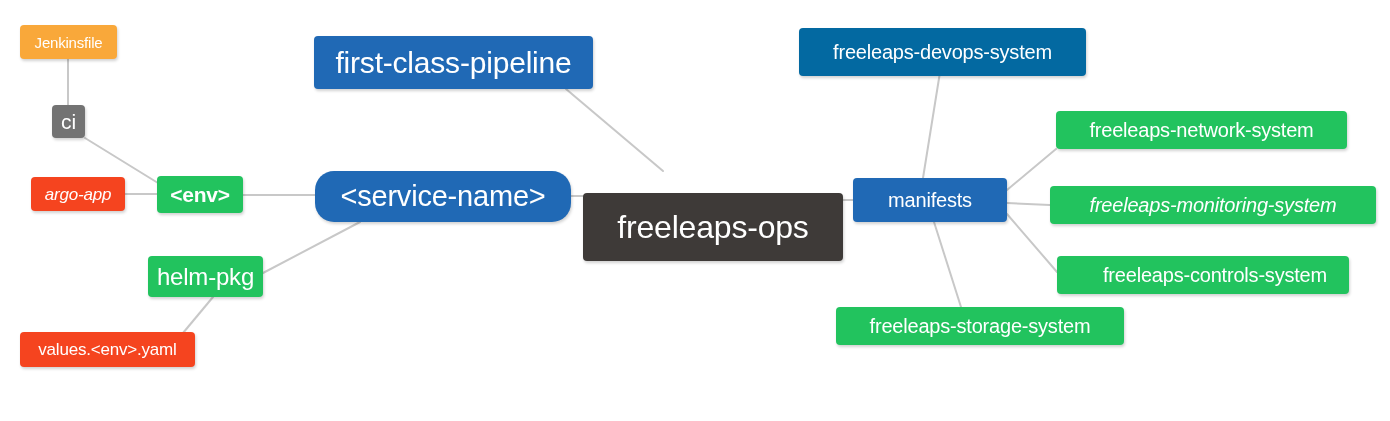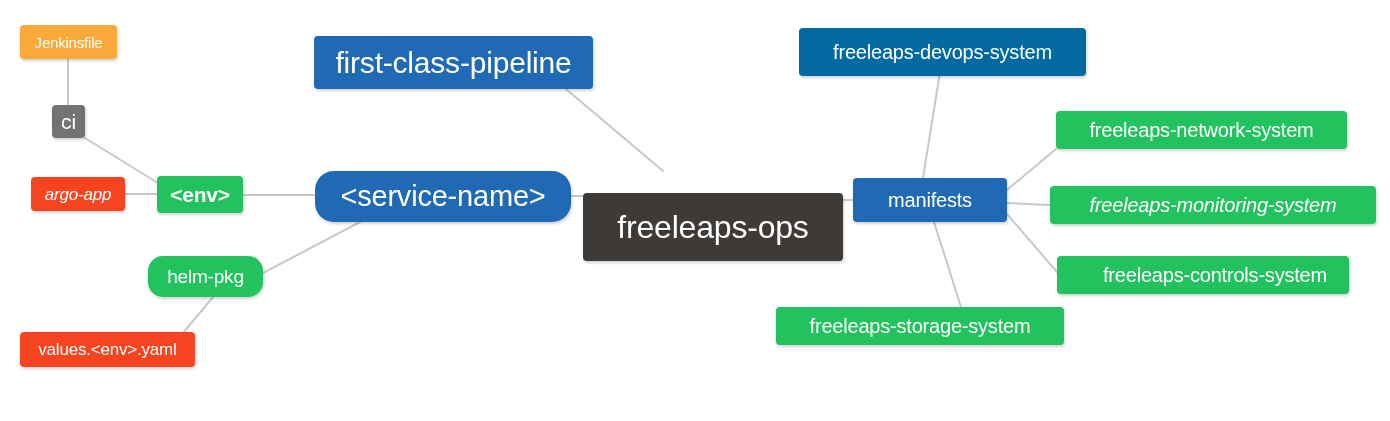--- a/index.html
+++ b/index.html
@@ -62,25 +62,25 @@
       <line x1="1007" y1="190" x2="1056" y2="149" stroke="#c8c8c8" stroke-width="2" stroke-linecap="round"></line>
       <line x1="1007" y1="203" x2="1050" y2="205" stroke="#c8c8c8" stroke-width="2" stroke-linecap="round"></line>
       <line x1="1007" y1="214" x2="1057" y2="272" stroke="#c8c8c8" stroke-width="2" stroke-linecap="round"></line>
       <line x1="934" y1="222" x2="961" y2="307" stroke="#c8c8c8" stroke-width="2" stroke-linecap="round"></line>
     </svg>
   <div id="node-layer">
       <div class="node node-orange" style="left: 20px; top: 25px; width: 97px; height: 34px; font-size: 15px; background: rgb(249, 168, 58);">Jenkinsfile</div>
       <div class="node node-red" style="left: 52px; top: 105px; width: 33px; height: 33px; font-size: 21px; background: #737373;">ci</div>
       <div class="node node-red" style="left: 31px; top: 177px; width: 94px; height: 34px; font-size: 17px; background: rgb(245, 68, 31); font-style: italic;">argo-app</div>
       <div class="node node-green" style="left: 157px; top: 176px; width: 86px; height: 37px; font-size: 21px; background: rgb(34, 195, 94); font-weight: bold;">&lt;env&gt;</div>
-      <div class="node node-green" style="left: 148px; top: 256px; width: 115px; height: 41px; font-size: 19px; background: rgb(34, 195, 94); border-radius: 15px;">helm-pkg</div>
+      <div class="node node-green" style="left: 148px; top: 256px; width: 115px; height: 41px; font-size: 24px; background: rgb(34, 195, 94);">helm-pkg</div>
       <div class="node node-red" style="left: 20px; top: 332px; width: 175px; height: 35px; font-size: 17px; background: rgb(245, 68, 31);">values.&lt;env&gt;.yaml</div>
       <div class="node node-blue" style="left: 314px; top: 36px; width: 279px; height: 53px; font-size: 30px; background: rgb(32, 105, 181);">first-class-pipeline</div>
       <div class="node node-blue" style="left: 315px; top: 171px; width: 256px; height: 51px; font-size: 29px; background: rgb(32, 105, 181); border-radius: 19px;">&lt;service-name&gt;</div>
       <div class="node node-root" style="left: 583px; top: 171px; width: 260px; height: 68px; font-size: 32px; background: rgb(62, 58, 56); margin-top: 22px;">freeleaps-ops</div>
       <div class="node node-blue" style="left: 853px; top: 178px; width: 154px; height: 44px; font-size: 20px; background: rgb(32, 105, 181);">manifests</div>
       <div class="node node-green" style="left: 799px; top: 28px; width: 287px; height: 48px; font-size: 20px; background: #0369a1;">freeleaps-devops-system</div>
       <div class="node node-green" style="left: 1056px; top: 111px; width: 291px; height: 38px; font-size: 20px; background: rgb(34, 195, 94); text-align: right;">freeleaps-network-system</div>
       <div class="node node-green" style="left: 1050px; top: 186px; width: 326px; height: 38px; font-size: 20px; background: rgb(34, 195, 94); font-style: italic;">freeleaps-monitoring-system</div>
       <div class="node node-green" style="left: 1057px; top: 256px; width: 292px; height: 38px; font-size: 20px; background: rgb(34, 195, 94); padding-left: 24px;">freeleaps-controls-system</div>
-      <div class="node node-green" style="left: 776px; top: 307px; width: 288px; height: 38px; font-size: 20px; background: rgb(34, 195, 94);">freeleaps-storage-system</div>
+      <div class="node node-green" style="left: 836px; top: 307px; width: 288px; height: 38px; font-size: 20px; background: rgb(34, 195, 94);">freeleaps-storage-system</div>
     </div>
 </div>
 
 </body></html>

